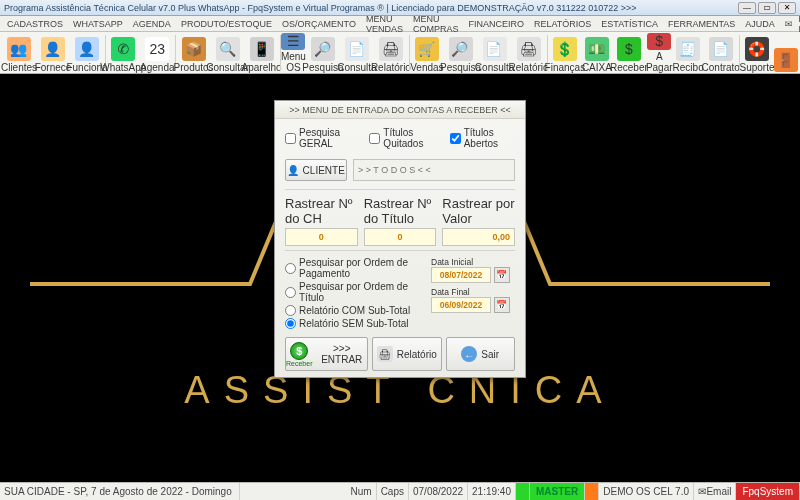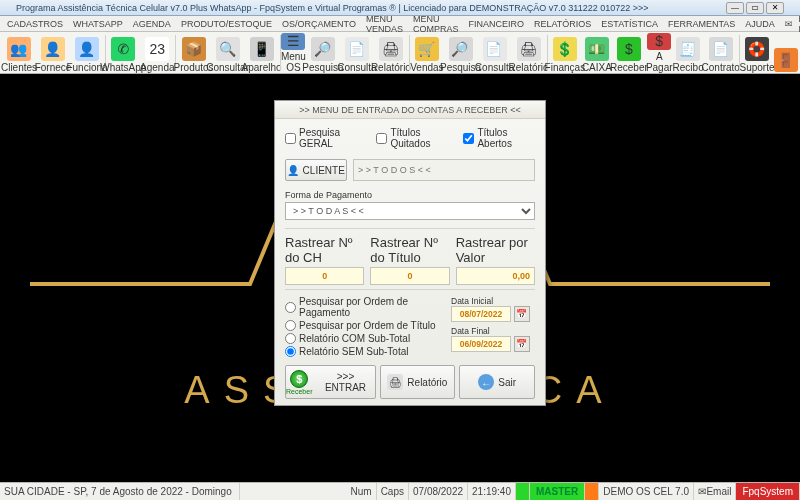--- a/index.html
+++ b/index.html
@@ -1,32 +1,32 @@
 <!DOCTYPE html>
 <html><head>
 <meta charset="utf-8">
 <style>
 * { margin: 0; padding: 0; box-sizing: border-box; font-family: Tahoma, Arial, sans-serif; font-size: 10px; }
 body { width: 800px; height: 500px; overflow: hidden; background: #d4d0c8; }
-.titlebar { height: 16px; background: linear-gradient(#e8f0f8,#d0e0f0); display: flex; align-items: center; padding: 0 16px; border-bottom: 1px solid #8fa6c0; }
+.titlebar { height: 16px; background: linear-gradient(#e8f0f8,#d0e0f0); display: flex; align-items: center; padding: 0 4px; border-bottom: 1px solid #8fa6c0; }
 .titlebar .title { flex: 1; color: #2a4a6a; font-size: 9px; white-space: nowrap; overflow: hidden; }
 .winbtns { display: flex; gap: 2px; }
 .winbtn { width: 18px; height: 12px; background: #e8e8e8; border: 1px solid #a0a0a0; border-radius: 2px; font-size: 8px; text-align: center; line-height: 10px; }
 .menubar { height: 16px; background: #f0f0ec; display: flex; align-items: center; padding: 0 4px; gap: 4px; border-bottom: 1px solid #c0c0c0; }
 .menubar span { font-size: 9px; color: #444; padding: 0 3px; }
 .email { margin-left: auto; display: flex; align-items: center; gap: 3px; font-size: 9px; color: #333; }
 .toolbar { height: 42px; background: #f4f4f0; display: flex; align-items: center; padding: 0 2px; border-bottom: 1px solid #b0b0b0; overflow: hidden; }
 .tbtn { display: flex; flex-direction: column; align-items: center; justify-content: flex-end; width: 34px; height: 40px; font-size: 7.5px; color: #333; text-align: center; }
 .tico { width: 24px; height: 24px; border-radius: 3px; margin-bottom: 1px; display: flex; align-items: center; justify-content: center; font-size: 14px; }
 .sep { width: 1px; height: 36px; background: #d0d0cc; margin: 0 1px; }
 .workspace { position: relative; width: 800px; height: 408px; background: #000; }
 .bg-art { position: absolute; inset: 0; display: flex; align-items: center; justify-content: center; }
 .bg-text { position: absolute; left: 0; right: 0; bottom: 70px; text-align: center; color: #d4a94e; font-size: 38px; letter-spacing: 14px; font-weight: 400; }
 .heartbeat { position: absolute; left: 30px; right: 30px; top: 130px; height: 130px; }
-.dialog { position: absolute; left: 274px; top: 26px; width: 272px; background: linear-gradient(#f6f6f3,#ecece6); border: 1px solid #9a9a9a; box-shadow: 2px 2px 6px rgba(0,0,0,.5); }
+.dialog { position: absolute; left: 274px; top: 26px; width: 252px; background: linear-gradient(#f6f6f3,#ecece6); border: 1px solid #9a9a9a; box-shadow: 2px 2px 6px rgba(0,0,0,.5); }
 .dlg-title { height: 18px; background: linear-gradient(#f8f8f4,#e8e8e0); text-align: center; font-size: 9px; color: #555; line-height: 18px; border-bottom: 1px solid #d0d0c8; }
 .dlg-body { padding: 8px 10px 6px 10px; }
 .chk-row { display: flex; gap: 10px; margin-bottom: 10px; }
 .chk { display: flex; align-items: center; gap: 3px; font-size: 9px; color: #333; }
 .chk input { width: 11px; height: 11px; }
 .client-row { display: flex; gap: 6px; margin-bottom: 8px; }
 .btn-cliente { width: 62px; height: 22px; background: linear-gradient(#fafafa,#e6e6e2); border: 1px solid #aaa; border-radius: 2px; font-size: 9px; color: #333; display: flex; align-items: center; justify-content: center; gap: 3px; }
 .txt { flex: 1; height: 22px; border: 1px solid #c4c4bc; background: #f2f2ec; padding: 0 4px; font-size: 9px; color: #888; }
 .lbl { font-size: 9px; color: #333; }
 .pay-row { margin-bottom: 8px; }
@@ -218,24 +218,20 @@
             <span>Títulos Abertos</span>
           </label>
       </div>
       <div class="client-row">
         <button class="btn-cliente">
             <span style="color:#0a8a0a">👤</span>
             <span>CLIENTE</span>
           </button>
         <input class="txt" placeholder="&gt; &gt; T O D O S &lt; &lt;" style="">
       </div>
-      <div class="pay-row">
-        <span class="lbl">Forma de Pagamento</span>
-        <select class="combo"><option>&gt; &gt; T O D A S &lt; &lt;</option></select>
-      </div>
       <div class="hr"></div>
       <div class="track-row">
         <div class="track-col">
           <span class="lbl">Rastrear Nº do CH</span>
           <input class="num" value="0" style="">
         </div>
         <div class="track-col">
           <span class="lbl">Rastrear Nº do Título</span>
           <input class="num" value="0" style="">
         </div>

